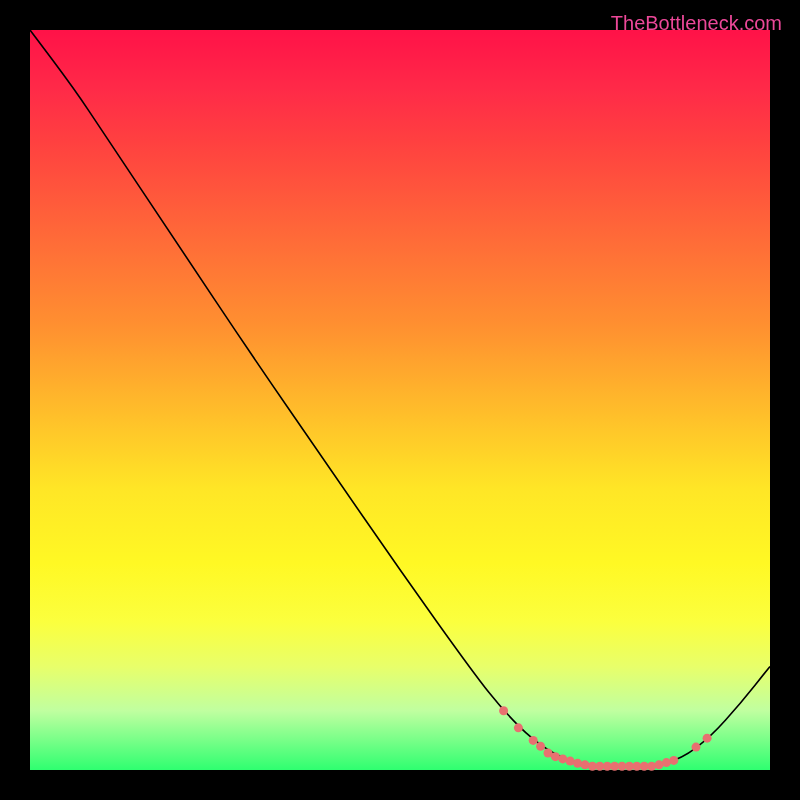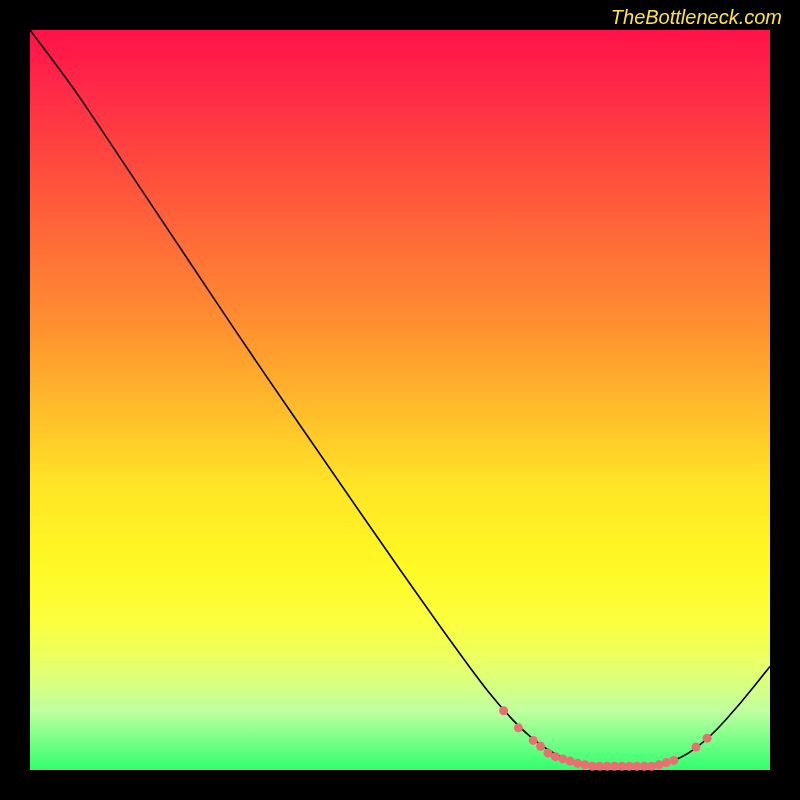--- a/index.html
+++ b/index.html
@@ -5,27 +5,26 @@
   * { margin: 0; padding: 0; box-sizing: border-box; }
   body {
     width: 800px;
     height: 800px;
     background: #000;
     position: relative;
     font-family: Arial, sans-serif;
   }
   .watermark {
     position: absolute;
-    top: 6px;
+    top: 12px;
     right: 18px;
-    color: #fde047;
+    color: #ec4899;
     font-size: 20px;
     font-weight: 500;
     z-index: 10;
-    font-style: italic;
   }
   .plot-area {
     position: absolute;
     left: 30px;
     top: 30px;
     width: 740px;
     height: 740px;
   }
   .gradient-bg {
     position: absolute;

